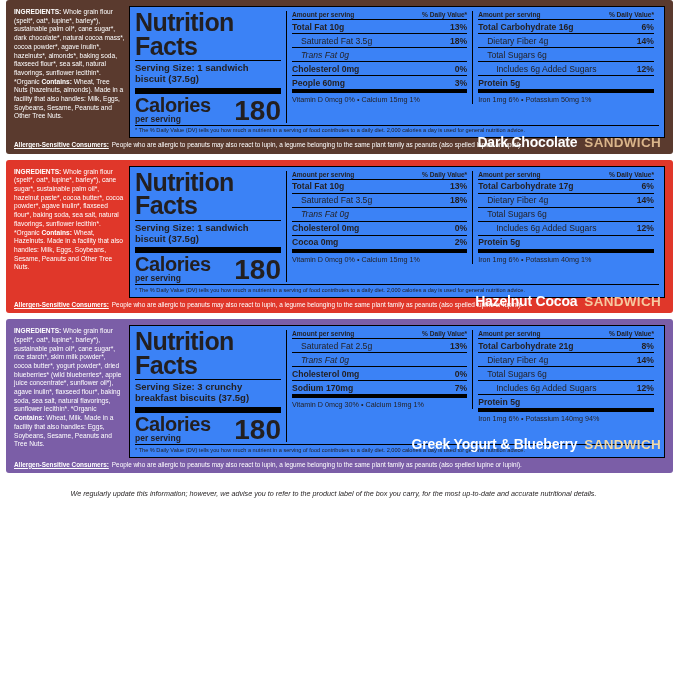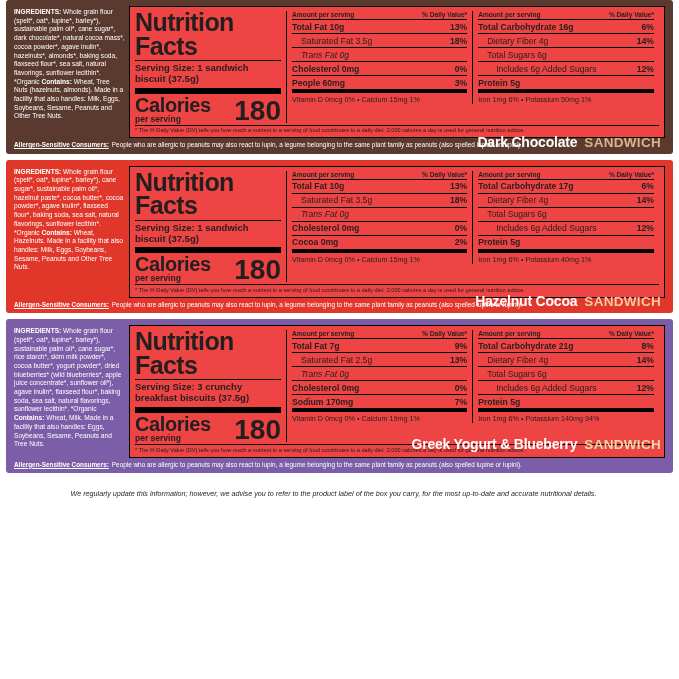--- a/index.html
+++ b/index.html
@@ -31,21 +31,21 @@
     color:#ffffff;
     font-size:6.6px;
     line-height:1.32;
     padding:2px 4px 0 0;
     box-sizing:border-box;
   }
   .ingredients b{font-weight:bold;}
 
   .nf{
     flex:1 1 auto;
-    background:#ef4444;
+    background:#3b82f6;
     border:1px solid #000;
     padding:4px 5px 3px 5px;
     box-sizing:border-box;
   }
   .nf-row{display:flex;align-items:flex-start;}
 
   .nf-left{
     flex:0 0 152px;
     border-right:1px solid #000;
     padding-right:5px;
@@ -353,41 +353,37 @@
                   <div class="cal-label"><span>Calories</span><span class="cal-sub">per serving</span></div>
                   <div class="cal-val">180</div>
                 </div>
               </div>
               <div class="nf-col mid">
                 <div class="col-head">
                   <span>Amount per serving</span>
                   <span>% Daily Value*</span>
                 </div>
                 <div class="nut">
-                  <span class="nm  b">Total Fat 7g</span>
-                  <span class="dv">9%</span>
-                </div>
-                <div class="nut">
                   <span class="nm ind1">Saturated Fat 2.5g</span>
                   <span class="dv">13%</span>
                 </div>
                 <div class="nut">
                   <span class="nm ind1 i">Trans Fat 0g</span>
                   <span class="dv"></span>
                 </div>
                 <div class="nut">
                   <span class="nm  b">Cholesterol 0mg</span>
                   <span class="dv">0%</span>
                 </div>
                 <div class="nut last">
                   <span class="nm  b">Sodium 170mg</span>
                   <span class="dv">7%</span>
                 </div>
                 <div class="vitrow">
-                  <span>Vitamin D 0mcg 0% • Calcium 19mg 1%</span>
+                  <span>Vitamin D 0mcg 30% • Calcium 19mg 1%</span>
                 </div>
               </div>
               <div class="nf-col">
                 <div class="col-head">
                   <span>Amount per serving</span>
                   <span>% Daily Value*</span>
                 </div>
                 <div class="nut">
                   <span class="nm  b">Total Carbohydrate 21g</span>
                   <span class="dv">8%</span>

